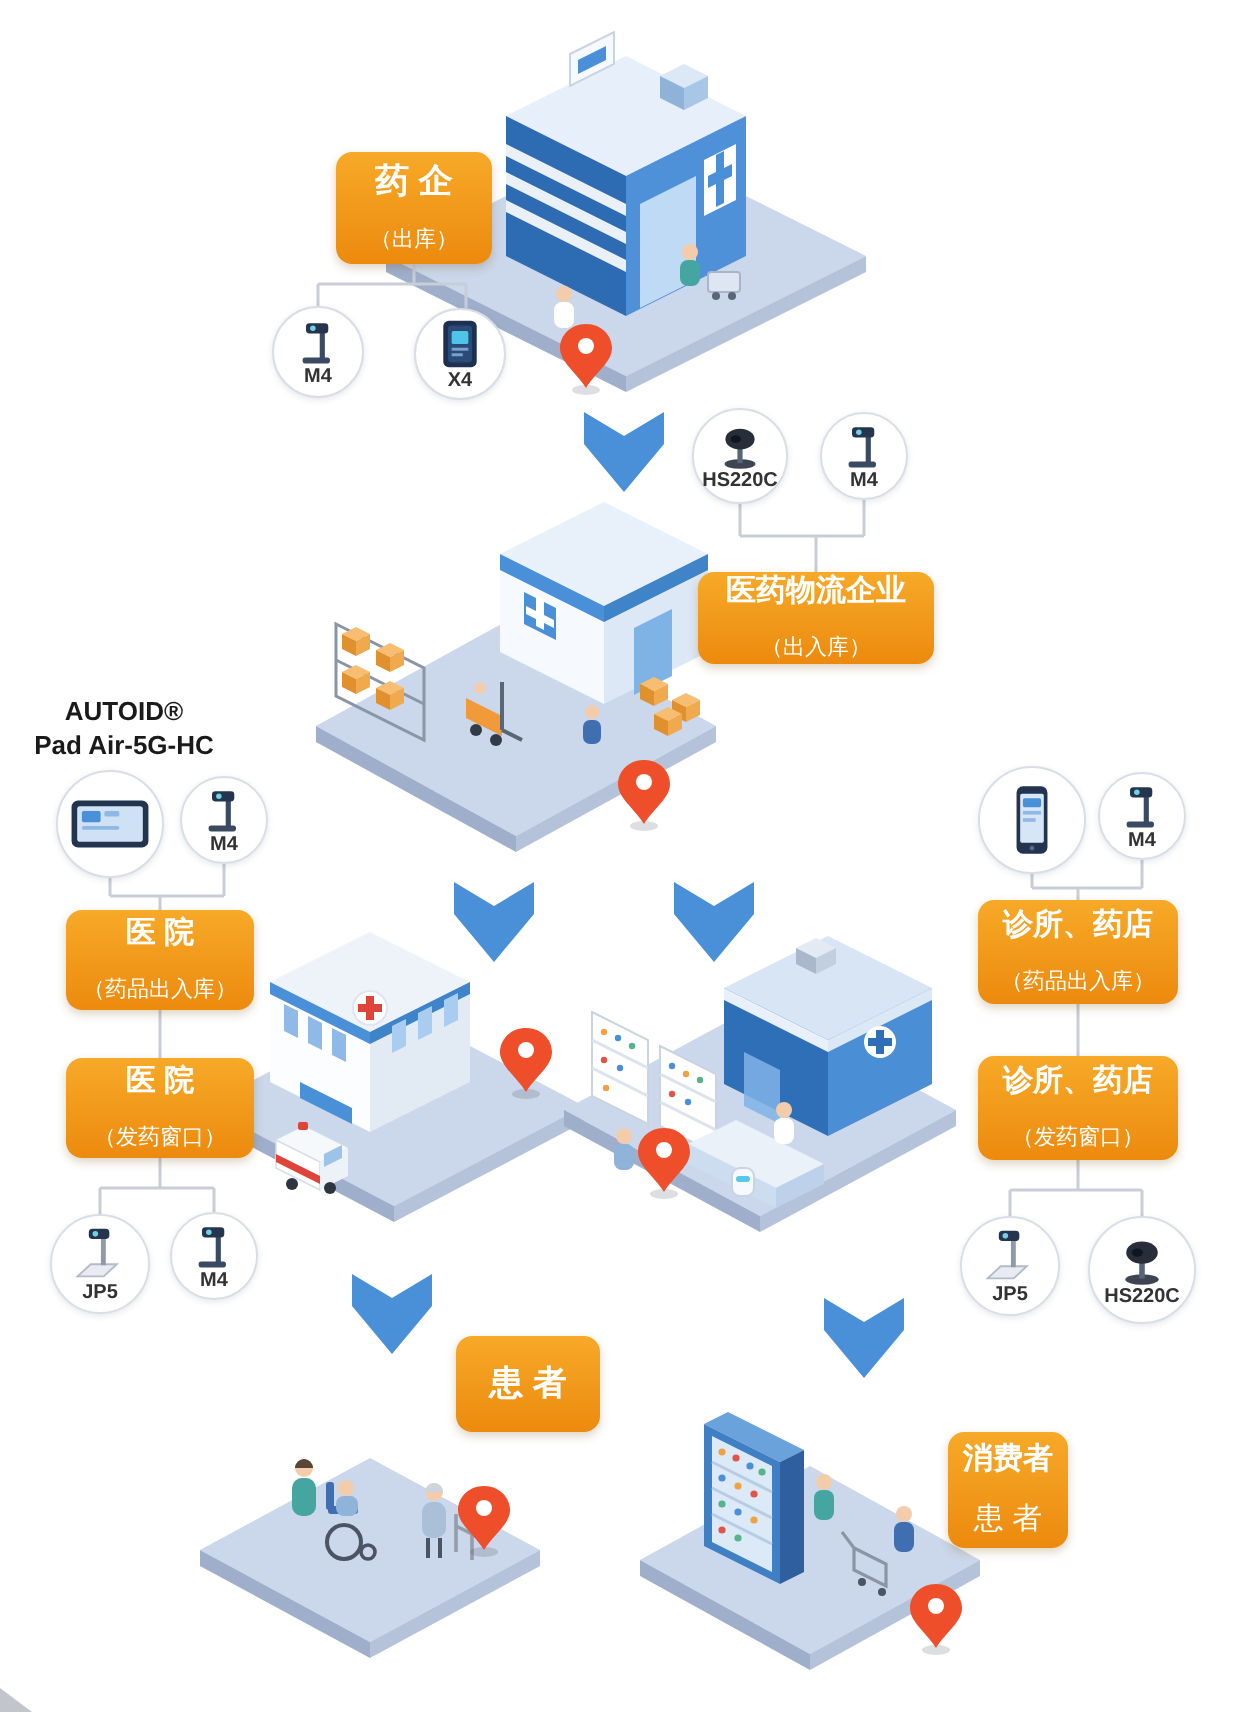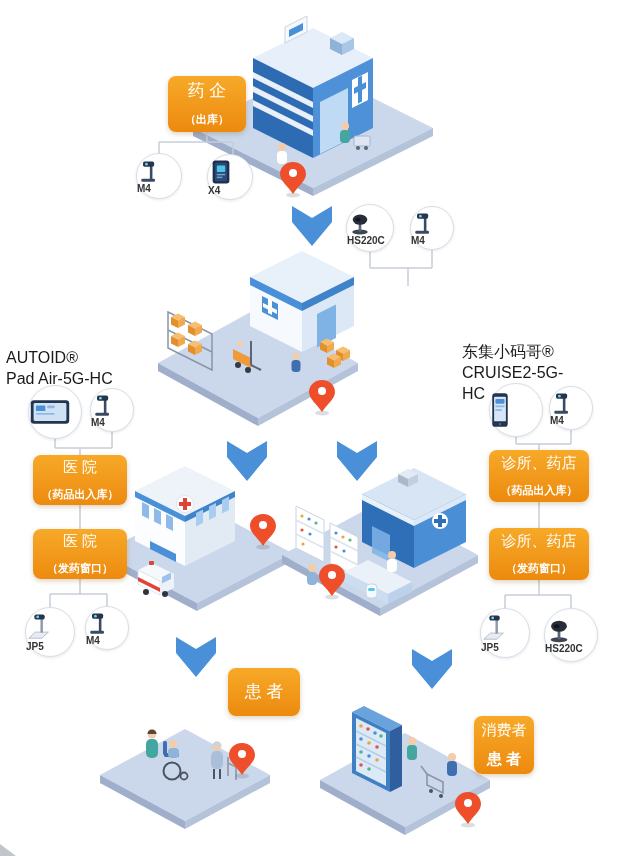--- a/index.html
+++ b/index.html
@@ -3,28 +3,28 @@
 <meta charset="utf-8">
 <style>
   *{margin:0;padding:0;box-sizing:border-box}
   html,body{background:#ffffff}
   body{font-family:"Liberation Sans",sans-serif;}
   .canvas{position:relative;width:623px;height:856px;background:#fff;overflow:hidden}
   .scene-layer{position:absolute;left:0;top:0}
   .node-box{position:absolute;background:linear-gradient(180deg,#f7a928 0%,#ec8a0e 100%);
     border-radius:8px;color:#fff;display:flex;flex-direction:column;align-items:center;
     justify-content:center;text-align:center;box-shadow:0 2px 5px rgba(120,80,10,.25)}
-  .node-title{font-weight:normal;font-size:15px;line-height:1.15;white-space:nowrap}
+  .node-title{font-weight:bold;font-size:15px;line-height:1.15;white-space:nowrap}
   .node-title.big{font-size:17px}
-  .node-sub{font-weight:bold;font-size:11px;margin-top:11px;white-space:nowrap}
+  .node-sub{font-weight:normal;font-size:11px;margin-top:11px;white-space:nowrap}
   .device{position:absolute;background:#fff;border:1px solid #d9dee6;border-radius:50%;
-    display:flex;flex-direction:column;align-items:flex-start;justify-content:center;
+    display:flex;flex-direction:column;align-items:center;justify-content:center;
     box-shadow:0 1px 3px rgba(40,60,90,.12)}
   .dev-label{font-size:10px;font-weight:bold;color:#333;line-height:1;margin-top:1px}
-  .dev-title{position:absolute;text-align:left;font-size:16px;font-weight:normal;color:#1a1a1a;line-height:1.3}
+  .dev-title{position:absolute;text-align:center;font-size:13px;font-weight:bold;color:#1a1a1a;line-height:1.3}
 </style>
 </head>
 <body>
 
 <div class="canvas">
 
 <svg class="scene-layer" width="623" height="856" viewBox="0 0 623 856">
 
   <g>
     <polygon points="313,68 433,128 313,188 193,128" fill="#cbd7ea"></polygon>
@@ -279,20 +279,24 @@
     <circle cx="0" cy="-3" r="4" fill="#ffffff"></circle>
   </g>
 
   <polygon points="0,844 16,856 0,856" fill="#c2c6cc"></polygon>
 </svg>
 
 <div class="node-box" style="left:168px;top:76px;width:78px;height:56px">
   <div class="node-title big">药 企</div>
   <div class="node-sub">（出库）</div>
 </div>
+<div class="node-box" style="left:349px;top:286px;width:118px;height:46px">
+  <div class="node-title">医药物流企业</div>
+  <div class="node-sub">（出入库）</div>
+</div>
 <div class="node-box" style="left:33px;top:455px;width:94px;height:50px">
   <div class="node-title">医 院</div>
   <div class="node-sub">（药品出入库）</div>
 </div>
 <div class="node-box" style="left:33px;top:529px;width:94px;height:50px">
   <div class="node-title">医 院</div>
   <div class="node-sub">（发药窗口）</div>
 </div>
 <div class="node-box" style="left:489px;top:450px;width:100px;height:52px">
   <div class="node-title">诊所、药店</div>
@@ -306,24 +310,20 @@
   <div class="node-title big">患 者</div>
 </div>
 <div class="node-box" style="left:474px;top:716px;width:60px;height:58px">
   <div class="node-title">消费者</div>
   <div class="node-sub" style="font-size:15px">患 者</div>
 </div>
 
 <div class="dev-title" style="left:6px;top:348px;width:112px">
   <div>AUTOID®</div>
   <div>Pad Air-5G-HC</div>
-</div>
-<div class="dev-title" style="left:462px;top:342px;width:112px">
-  <div>东集小码哥®</div>
-  <div>CRUISE2-5G-HC</div>
 </div>
 
 <div class="device" style="left:136px;top:153px;width:46px;height:46px">
   <svg width="24" height="24" viewBox="0 0 28 28">
     <rect x="5" y="23" width="16" height="3.5" rx="1.5" fill="#3a4a63"></rect>
     <rect x="15" y="7" width="3" height="17" fill="#3a4a63"></rect>
     <rect x="7" y="3" width="13" height="6" rx="2" fill="#26354e"></rect>
     <circle cx="11" cy="6" r="1.6" fill="#6fd2e8"></circle>
   </svg>
   <span class="dev-label">M4</span>

